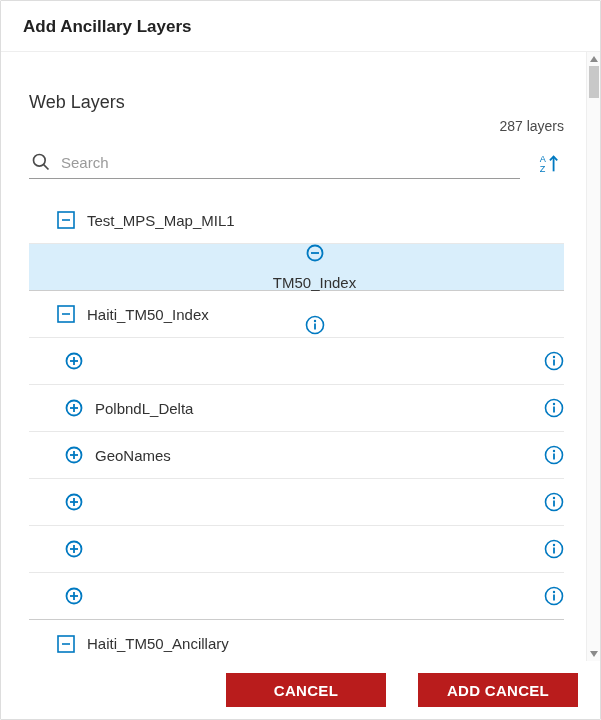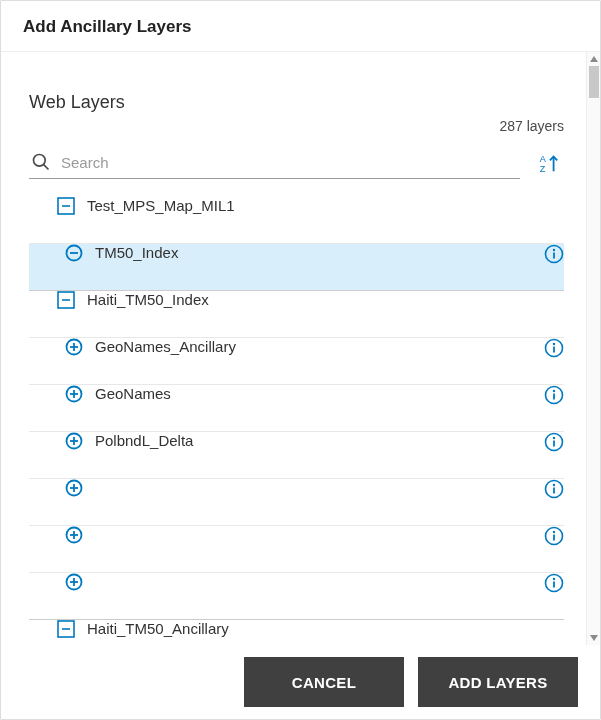--- a/index.html
+++ b/index.html
@@ -26,36 +26,36 @@
   .count { font-size: 14px; color: #4a4a4a; margin-top: 48px; }
   .search-row { display:flex; align-items:center; padding: 10px 22px 0 28px; gap: 14px; }
   .search-box { flex: 1; display:flex; align-items:center; border-bottom: 1px solid #9a9a9a; padding: 4px 2px 6px 2px; gap: 10px; }
   .search-box input {
     border: none; outline: none; font-size: 15px; color: #333; background: transparent; width: 100%;
   }
   .search-box input::placeholder { color: #9a9a9a; }
   .sort-btn { color: #0079c1; display:flex; align-items:center; padding: 4px; cursor: pointer; }
   .list { padding: 18px 22px 0 28px; }
   .group-hdr, .child-row {
-    display:flex; align-items:flex-start; gap: 12px; height: 47px; border-bottom: 1px solid #e8e8e8;
+    display:flex; align-items:center; gap: 12px; height: 47px; border-bottom: 1px solid #e8e8e8;
     font-size: 15px; color: #323232; padding-left: 28px;
   }
   .child-row { padding-left: 36px; }
-  .child-row.selected { background: #d9eefb; }
+  .child-row.selected { background: #d9eefb; flex-direction: column; }
   .child-row.last-in-group { border-bottom: 1px solid #ccc; }
   .spacer { flex: 1; }
   .info-btn, .toggle, .add-toggle, .remove-toggle { display:flex; align-items:center; justify-content:center; cursor:pointer; }
   .footer {
     display:flex; justify-content:flex-end; gap: 14px; padding: 12px 22px 12px 22px;
     background: #fff;
   }
   .btn {
-    min-width: 160px; height: 50px; display:flex; align-items:center; justify-content:center;
-    background: #404040; color: #fff; font-size: 15px; font-weight: 600; letter-spacing: .3px;
-    cursor: pointer; user-select: none;
+    min-width: 160px; height: 34px; display:flex; align-items:center; justify-content:center;
+    background: #b91c1c; color: #fff; font-size: 15px; font-weight: 600; letter-spacing: .3px;
+    cursor: pointer; user-select: none; margin-left: 18px;
   }
   svg { display:block; }
 </style>
 </head>
 <body>
 
 <div class="dialog">
   <div class="dlg-header">Add Ancillary Layers</div>
 
   <div class="body-wrap">
@@ -125,57 +125,56 @@
           <span>Haiti_TM50_Index</span>
         </div>
         <div class="child-row">
           <span class="add-toggle">
             <svg width="18" height="18" viewBox="0 0 18 18">
                 <circle cx="9" cy="9" r="7.5" fill="none" stroke="#0079c1" stroke-width="1.8"></circle>
                 <line x1="5" y1="9" x2="13" y2="9" stroke="#0079c1" stroke-width="1.8"></line>
                 <line x1="9" y1="5" x2="9" y2="13" stroke="#0079c1" stroke-width="1.8"></line>
               </svg>
           </span>
-          <span>GeoNames_Ancillary</span>
+          <span class="spacer"></span>
+          <span class="info-btn">
+            <svg width="20" height="20" viewBox="0 0 20 20">
+                <circle cx="10" cy="10" r="8.5" fill="none" stroke="#0079c1" stroke-width="1.6"></circle>
+                <circle cx="10" cy="6" r="1.2" fill="#0079c1"></circle>
+                <rect x="9.1" y="8.5" width="1.8" height="6" fill="#0079c1"></rect>
+              </svg>
+          </span>
+        </div>
+        <div class="child-row">
+          <span class="add-toggle">
+            <svg width="18" height="18" viewBox="0 0 18 18">
+                <circle cx="9" cy="9" r="7.5" fill="none" stroke="#0079c1" stroke-width="1.8"></circle>
+                <line x1="5" y1="9" x2="13" y2="9" stroke="#0079c1" stroke-width="1.8"></line>
+                <line x1="9" y1="5" x2="9" y2="13" stroke="#0079c1" stroke-width="1.8"></line>
+              </svg>
+          </span>
+          <span>PolbndL_Delta</span>
           <span class="spacer"></span>
           <span class="info-btn">
             <svg width="20" height="20" viewBox="0 0 20 20">
                 <circle cx="10" cy="10" r="8.5" fill="none" stroke="#0079c1" stroke-width="1.6"></circle>
                 <circle cx="10" cy="6" r="1.2" fill="#0079c1"></circle>
                 <rect x="9.1" y="8.5" width="1.8" height="6" fill="#0079c1"></rect>
               </svg>
           </span>
         </div>
         <div class="child-row">
           <span class="add-toggle">
             <svg width="18" height="18" viewBox="0 0 18 18">
                 <circle cx="9" cy="9" r="7.5" fill="none" stroke="#0079c1" stroke-width="1.8"></circle>
                 <line x1="5" y1="9" x2="13" y2="9" stroke="#0079c1" stroke-width="1.8"></line>
                 <line x1="9" y1="5" x2="9" y2="13" stroke="#0079c1" stroke-width="1.8"></line>
               </svg>
           </span>
           <span>GeoNames</span>
-          <span class="spacer"></span>
-          <span class="info-btn">
-            <svg width="20" height="20" viewBox="0 0 20 20">
-                <circle cx="10" cy="10" r="8.5" fill="none" stroke="#0079c1" stroke-width="1.6"></circle>
-                <circle cx="10" cy="6" r="1.2" fill="#0079c1"></circle>
-                <rect x="9.1" y="8.5" width="1.8" height="6" fill="#0079c1"></rect>
-              </svg>
-          </span>
-        </div>
-        <div class="child-row">
-          <span class="add-toggle">
-            <svg width="18" height="18" viewBox="0 0 18 18">
-                <circle cx="9" cy="9" r="7.5" fill="none" stroke="#0079c1" stroke-width="1.8"></circle>
-                <line x1="5" y1="9" x2="13" y2="9" stroke="#0079c1" stroke-width="1.8"></line>
-                <line x1="9" y1="5" x2="9" y2="13" stroke="#0079c1" stroke-width="1.8"></line>
-              </svg>
-          </span>
-          <span>PolbndL_Delta</span>
           <span class="spacer"></span>
           <span class="info-btn">
             <svg width="20" height="20" viewBox="0 0 20 20">
                 <circle cx="10" cy="10" r="8.5" fill="none" stroke="#0079c1" stroke-width="1.6"></circle>
                 <circle cx="10" cy="6" r="1.2" fill="#0079c1"></circle>
                 <rect x="9.1" y="8.5" width="1.8" height="6" fill="#0079c1"></rect>
               </svg>
           </span>
         </div>
         <div class="child-row">
@@ -253,15 +252,15 @@
       <div class="scroll-arrow bot">
         <svg width="10" height="10" viewBox="0 0 10 10">
             <polygon points="1,2 9,2 5,8" fill="#8a8a8a"></polygon>
           </svg>
       </div>
     </div>
   </div>
 
   <div class="footer">
     <div class="btn">CANCEL</div>
-    <div class="btn">ADD LAYERS</div>
+    <div class="btn">ADD CANCEL</div>
   </div>
 </div>
 
 </body></html>

